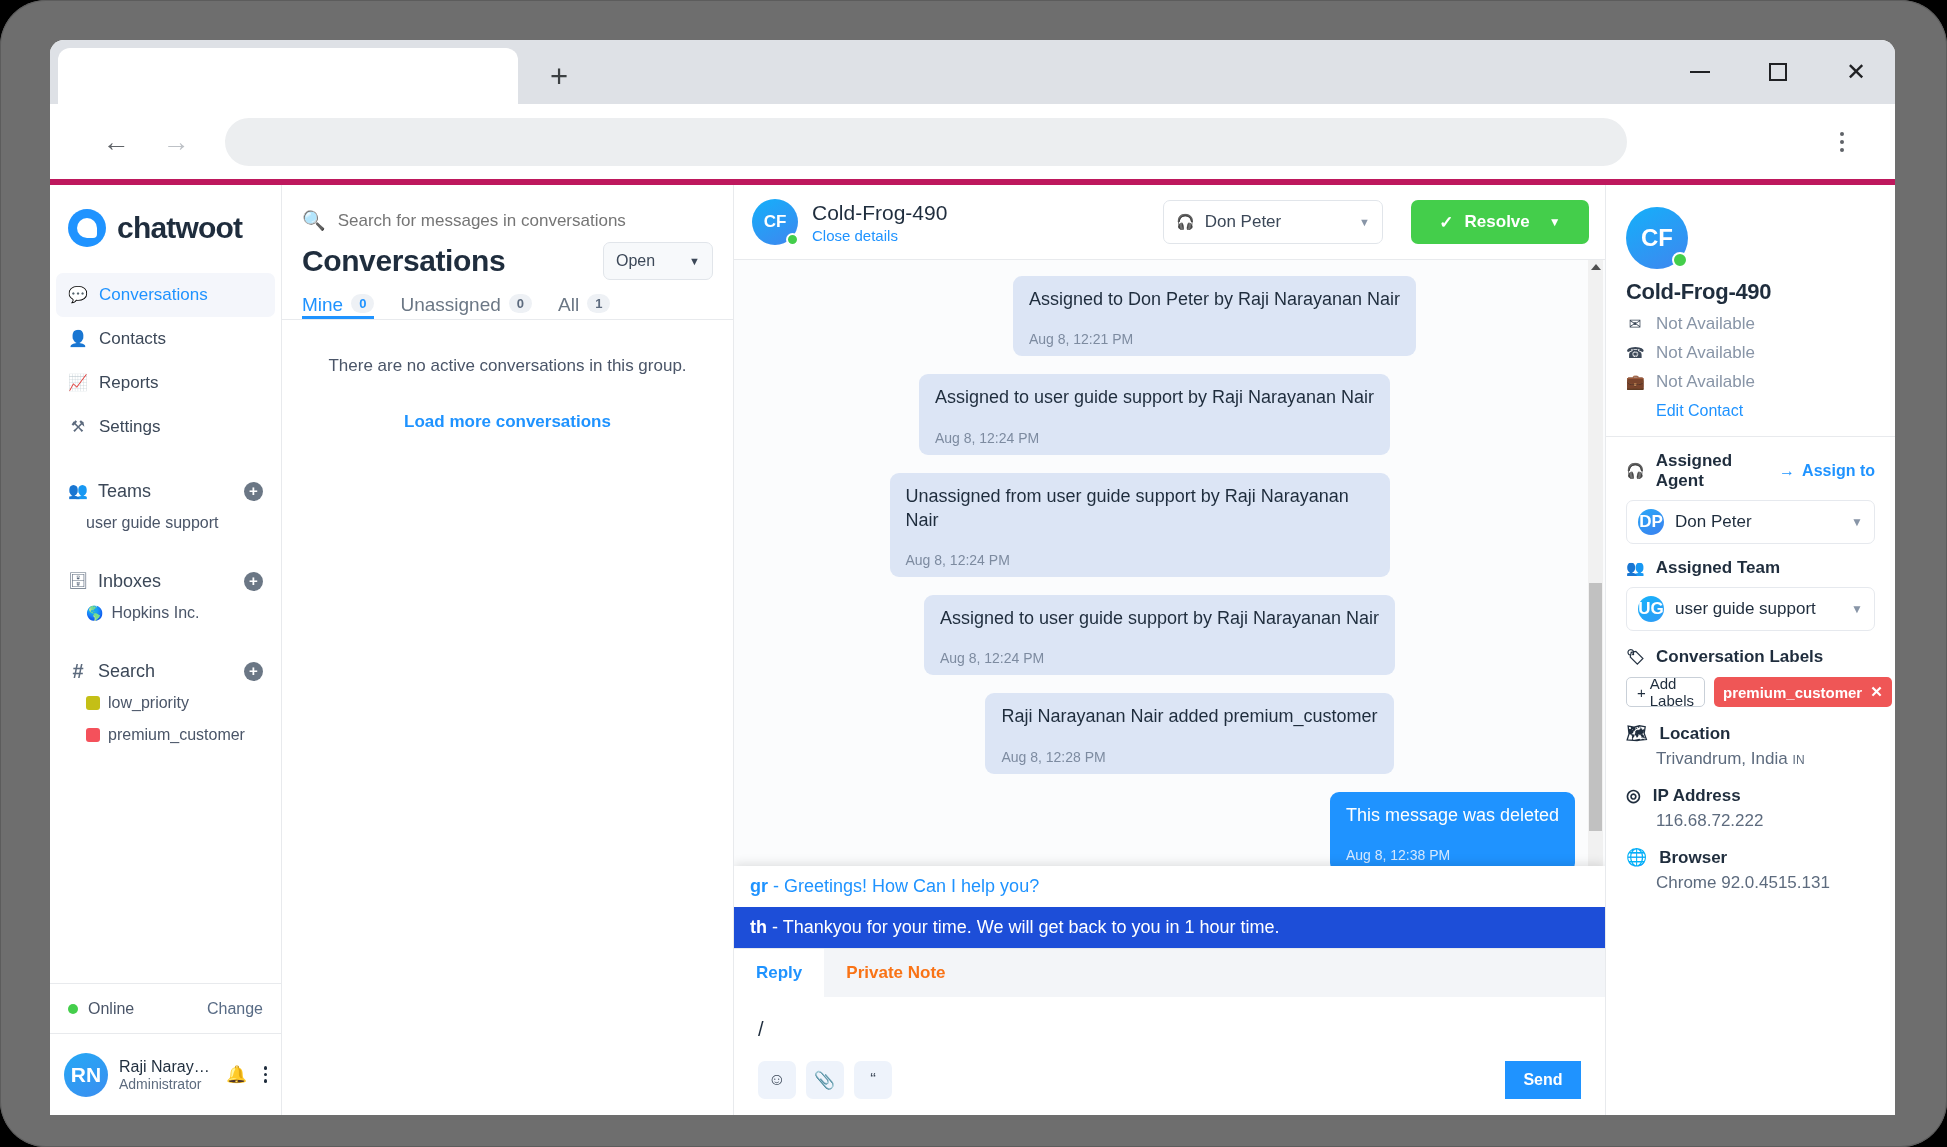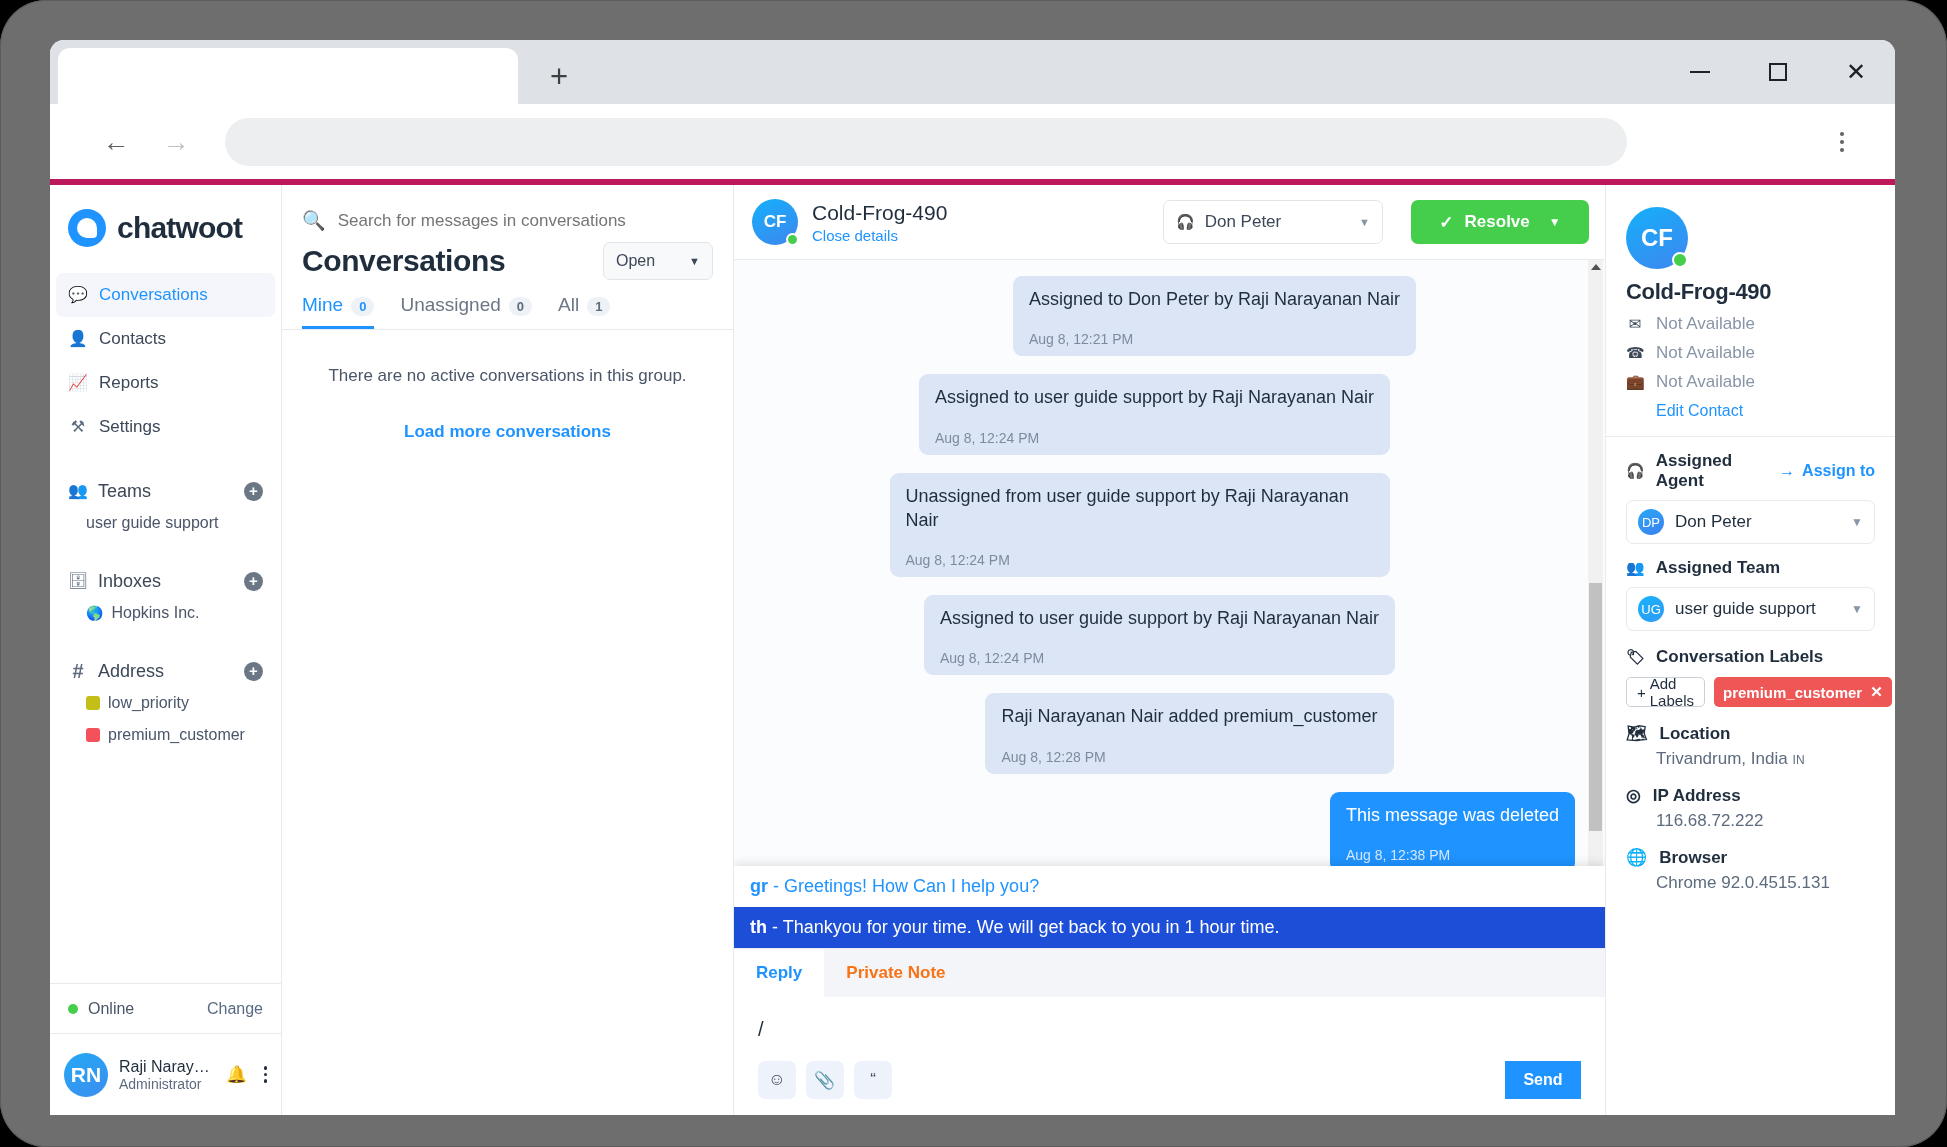--- a/index.html
+++ b/index.html
@@ -95,21 +95,21 @@
   .search-ico { font-size:19px; color:#5d6b7e; }
   .search-input { border:0; outline:0; font-size:17px; color:#5d6b7e; width:100%;
     font-family:inherit; background:transparent; }
   .conv-head { display:flex; align-items:center; padding:10px 20px 0 20px; }
   .conv-title { flex:1; font-size:30px; font-weight:700; color:#1f2d3d; letter-spacing:-0.4px; }
   .statusel { width:110px; height:38px; border:1px solid #e1e5ea; border-radius:7px;
     background:#f7f9fb; display:flex; align-items:center; padding:0 12px; font-size:16px;
     color:#3c4858; }
   .statusel .cv { margin-left:auto; font-size:11px; color:#3c4858; }
   .tabs { display:flex; gap:26px; padding:14px 20px 0 20px; border-bottom:1px solid #e8eaed; }
-  .tab-it { display:flex; align-items:flex-end; gap:8px; padding-bottom:10px; font-size:19px;
+  .tab-it { display:flex; align-items:flex-start; gap:8px; padding-bottom:0; font-size:19px;
     color:#6b7785; border-bottom:3px solid transparent; }
   .tab-it.sel { color:#1f93ff; border-bottom-color:#1f93ff; }
   .cnt { background:#eef1f5; color:#5d6b7e; font-size:13px; border-radius:10px;
     padding:2px 8px; font-weight:600; }
   .tab-it.sel .cnt { color:#1f93ff; }
   .empty { text-align:center; font-size:17px; color:#4a5568; padding-top:36px; }
   .loadmore { text-align:center; font-size:17px; color:#1f93ff; font-weight:600; padding-top:36px; }
 
   
   .chat { flex:1; position:relative; display:flex; flex-direction:column; min-width:0; }
@@ -186,21 +186,21 @@
 
   .rsec { border-top:1px solid #e8eaed; margin-top:16px; padding:14px 20px 0 20px; }
   .rsec-head { display:flex; align-items:center; gap:11px; font-size:17px; font-weight:600;
     color:#1f2d3d; }
   .rsec-head .ic { font-size:15px; }
   .assign-link { margin-left:auto; font-size:16px; color:#1f93ff; white-space:nowrap;
     display:flex; align-items:center; gap:7px; }
   .rselect { margin-top:9px; height:44px; border:1px solid #e6e9ee; border-radius:7px;
     display:flex; align-items:center; gap:11px; padding:0 11px; font-size:17px; color:#1f2d3d; }
   .mini { width:26px; height:26px; border-radius:50%; flex:0 0 26px; color:#fff;
-    font-size:13px; font-weight:400; display:flex; align-items:center; justify-content:center; }
+    font-size:17px; font-weight:700; display:flex; align-items:center; justify-content:center; }
   .mini.dp { background:linear-gradient(150deg,#2aa7f7,#3b80ef); }
   .mini.ug { background:linear-gradient(150deg,#17b3fb,#2f9af5); }
   .rselect .cv { margin-left:auto; color:#8895a7; font-size:12px; }
   .labrow { display:flex; gap:9px; margin-top:10px; align-items:center; }
   .addlab { height:30px; border:1px solid #c9d0d8; border-radius:5px; padding:0 10px;
     font-size:15px; color:#1f2d3d; display:flex; align-items:center; gap:4px; }
   .chip { height:30px; background:#ef5656; color:#fff; border-radius:5px; padding:0 9px;
     font-size:15px; font-weight:600; display:flex; align-items:center; gap:8px; white-space:nowrap; }
   .rinfo { margin-top:16px; }
   .rinfo .rk { display:flex; align-items:center; gap:12px; font-size:17px; font-weight:600;
@@ -288,21 +288,21 @@
           </div>
           <div class="grp-item">
             <span style="font-size:14px">🌎</span>
             <span>Hopkins Inc.</span>
           </div>
         </div>
 
         <div class="grp">
           <div class="grp-head">
             <span class="nav-ico" style="font-size:20px;font-weight:700">#</span>
-            <span class="ttl">Address</span>
+            <span class="ttl">Search</span>
             <span class="plus">+</span>
           </div>
           <div class="grp-item">
             <span class="swatch" id="sw0" style="background: rgb(196, 191, 22);"></span>
             <span>low_priority</span>
           </div>
           <div class="grp-item">
             <span class="swatch" id="sw1" style="background: rgb(244, 81, 91);"></span>
             <span>premium_customer</span>
           </div>

